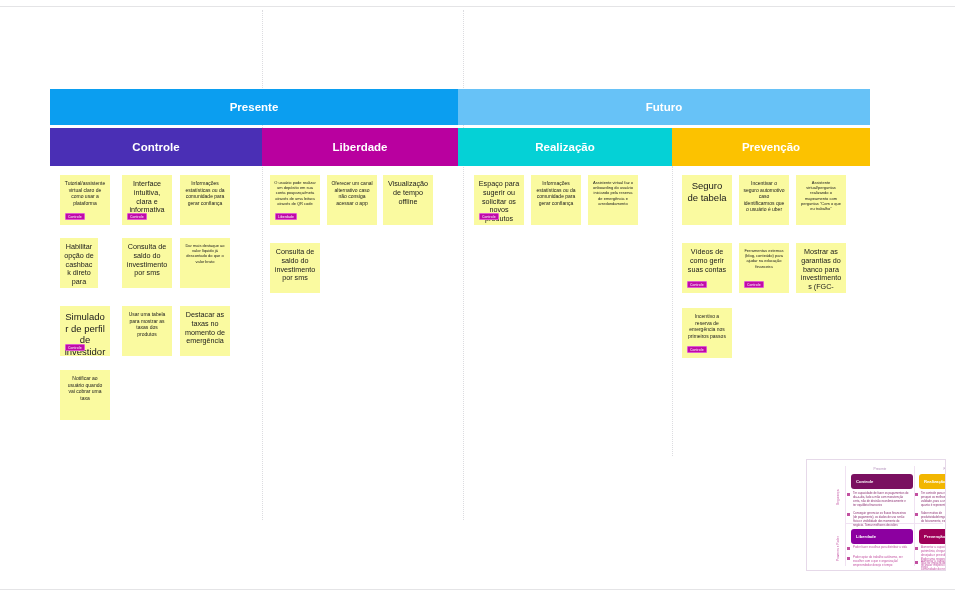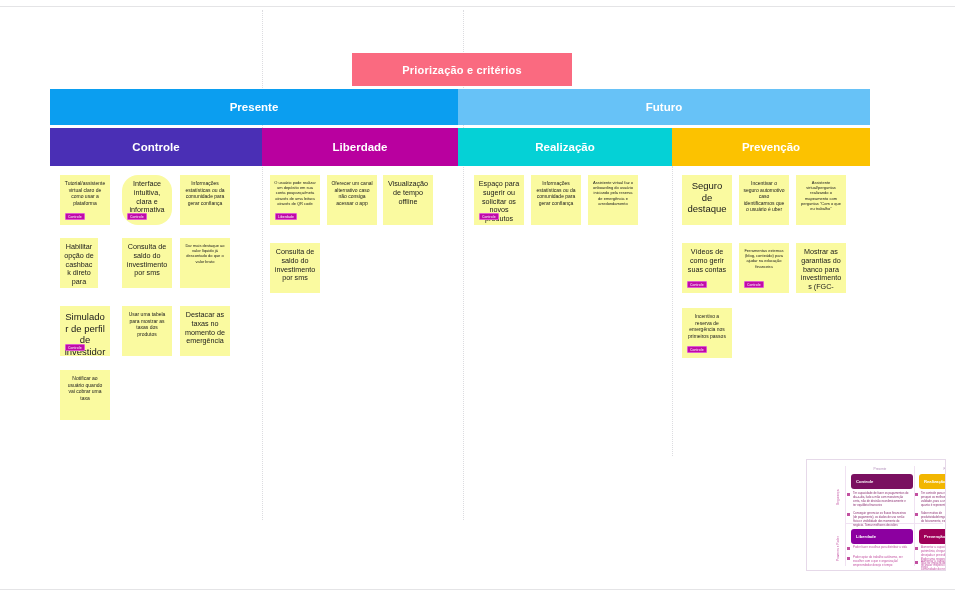--- a/index.html
+++ b/index.html
@@ -187,23 +187,20 @@
 
 <div id="canvas">
 
   <div class="rule-top"></div>
   <div class="rule-bottom"></div>
 
   <div class="vdiv" style="left:262px; top:10px; height:510px;"></div>
   <div class="vdiv" style="left:463px; top:10px; height:510px;"></div>
   <div class="vdiv" style="left:672px; top:166px; height:290px;"></div>
 
-  <div id="title-banner" style="background: rgb(250, 106, 128);">
-    <span class="lbl">Priorização e critérios</span>
-  </div>
 
   <div class="tband" id="tb0" style="left: 50px; width: 408px; background: rgb(11, 158, 240);">
     <span class="lbl">Presente</span>
   </div>
   <div class="tband" id="tb1" style="left: 458px; width: 412px; background: rgb(103, 194, 247);">
     <span class="lbl">Futuro</span>
   </div>
 
   <div class="cband" id="cb0" style="left: 50px; width: 212px; background: rgb(74, 47, 181);">
     <span class="lbl">Controle</span>
@@ -216,21 +213,21 @@
   </div>
   <div class="cband" id="cb3" style="left: 672px; width: 198px; background: rgb(252, 194, 0);">
     <span class="lbl">Prevenção</span>
   </div>
 
   <div id="notes-layer">
       <div class="note s-sm" style="left: 60px; top: 175px; width: 50px; height: 50px; --note-bg: #fafaa0;">
         <div class="txt">Tutorial/assistente virtual claro de como usar a plataforma</div>
         <div class="tag" style="--tag-bg: #c00aa8;">Controle</div>
       </div>
-      <div class="note s-md" style="left: 122px; top: 175px; width: 50px; height: 50px; border-radius: 16px; --note-bg: #fafaa0;">
+      <div class="note s-md" style="left: 122px; top: 175px; width: 50px; height: 50px; --note-bg: #fafaa0;">
         <div class="txt">Interface intuitiva, clara e informativa</div>
         <div class="tag" style="--tag-bg: #c00aa8;">Controle</div>
       </div>
       <div class="note s-sm" style="left: 180px; top: 175px; width: 50px; height: 50px; --note-bg: #fafaa0;">
         <div class="txt">Informações estatísticas ou da comunidade para gerar confiança</div>
       </div>
       <div class="note s-md" style="left: 60px; top: 238px; width: 38px; height: 50px; --note-bg: #fafaa0;">
         <div class="txt">Habilitar opção de cashback direto para poupança</div>
       </div>
       <div class="note s-md" style="left: 122px; top: 238px; width: 50px; height: 50px; --note-bg: #fafaa0;">
@@ -269,21 +266,21 @@
         <div class="txt">Espaço para sugerir ou solicitar os novos produtos</div>
         <div class="tag" style="--tag-bg: #c00aa8;">Controle</div>
       </div>
       <div class="note s-sm" style="left: 531px; top: 175px; width: 50px; height: 50px; --note-bg: #fafaa0;">
         <div class="txt">Informações estatísticas ou da comunidade para gerar confiança</div>
       </div>
       <div class="note s-xs" style="left: 588px; top: 175px; width: 50px; height: 50px; --note-bg: #fafaa0;">
         <div class="txt">Assistente virtual faz o onboarding do usuário iniciando pela reserva de emergência e arredondamento</div>
       </div>
       <div class="note s-lg" style="left: 682px; top: 175px; width: 50px; height: 50px; --note-bg: #fafaa0;">
-        <div class="txt">Seguro de destaque</div>
+        <div class="txt">Seguro de tabela</div>
       </div>
       <div class="note s-sm" style="left: 739px; top: 175px; width: 50px; height: 50px; --note-bg: #fafaa0;">
         <div class="txt">Incentivar o seguro automotivo caso identificarmos que o usuário é uber</div>
       </div>
       <div class="note s-xs" style="left: 796px; top: 175px; width: 50px; height: 50px; --note-bg: #fafaa0;">
         <div class="txt">Assistente virtual/perguntas realizando o mapeamento com perguntas "Com o que eu trabalho"</div>
       </div>
       <div class="note s-md" style="left: 682px; top: 243px; width: 50px; height: 50px; --note-bg: #fafaa0;">
         <div class="txt">Vídeos de como gerir suas contas</div>
         <div class="tag" style="--tag-bg: #c00aa8;">Controle</div>

